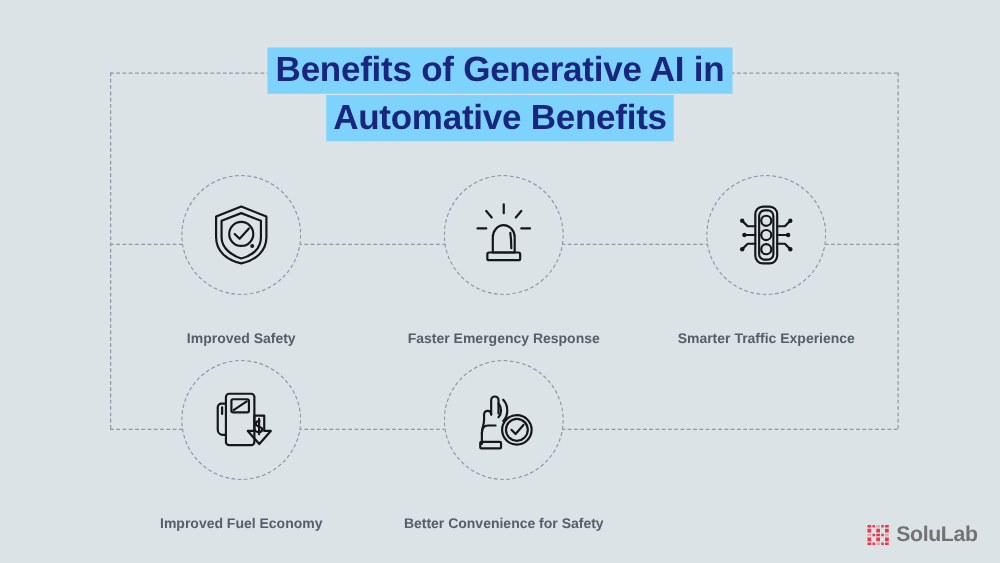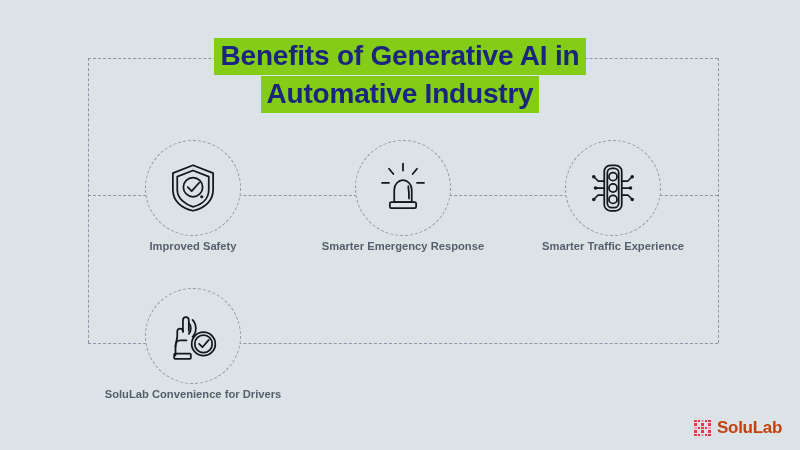--- a/index.html
+++ b/index.html
@@ -71,21 +71,21 @@
     text-align: center;
     color: #19257e;
     font-size: 28px;
     font-weight: bold;
     line-height: 1.32;
     letter-spacing: -0.2px;
     z-index: 5;
   }
   .title-line {
     display: block;
-    background: #84cc16;
+    background: #7dd3fc;
     padding: 0 6px;
   }
   .title-line-1 { display: inline-block; }
   .title-line-2 { display: inline-block; margin-top: 1px; }
 
   
   .grid {
     position: absolute;
     left: 88px;
     top: 130px;
@@ -129,21 +129,21 @@
     stroke-linecap: round;
     stroke-linejoin: round;
     vector-effect: non-scaling-stroke;
   }
   .icon-bubble svg .solid {
     fill: #14171c;
     stroke: none;
   }
 
   .cell-label {
-    margin-top: 4px;
+    margin-top: 29px;
     font-size: 11.2px;
     font-weight: bold;
     color: #555f6b;
     text-align: center;
     white-space: nowrap;
     background: #dce3e6;
     padding: 0 3px;
   }
 
   
@@ -163,39 +163,39 @@
     grid-template-columns: repeat(5, 1fr);
     grid-template-rows: repeat(5, 1fr);
     gap: 1px;
   }
   .brand-mark i { background: transparent; display: block; }
   .brand-mark i.on { background: #e8394a; }
   .brand-mark i.dim { background: #f2a0a8; }
   .brand-name {
     font-size: 17px;
     font-weight: bold;
-    color: #c2410c;
+    color: #737373;
     letter-spacing: -0.3px;
   }
 </style>
 </head>
 <body>
 
 <div id="stage">
 
   <div class="frame-edge frame-top"></div>
   <div class="frame-edge frame-left"></div>
   <div class="frame-edge frame-right"></div>
 
   <div class="rail rail-row1"></div>
   <div class="rail rail-row2"></div>
 
   <div class="title">
     <span class="title-line title-line-1">Benefits of Generative AI in</span><br>
-    <span class="title-line title-line-2">Automative Industry</span>
+    <span class="title-line title-line-2">Automative Benefits</span>
   </div>
 
   <div class="grid">
 
     <div class="cell">
       <div class="icon-bubble">
         <span>
           <svg viewBox="0 0 64 64">
             <path d="M32 6 L55 15 v19 c0 13-10 21-23 24 C19 55 9 47 9 34 V15 Z"></path>
             <path d="M32 12 L50 19 v15 c0 10.5-8 17-18 19.5 C24 51 14 44.5 14 34 V19 Z"></path>
@@ -216,21 +216,21 @@
             <path d="M16 10 l5 6"></path>
             <path d="M48 10 l-5 6"></path>
             <path d="M8 26 h8"></path>
             <path d="M56 26 h-8"></path>
             <path d="M22 48 v-14 c0-6 4.5-11 10-11 s10 5 10 11 v14 Z"></path>
             <path d="M38 30 c0.6 4 0.9 9 0.9 14"></path>
             <rect x="17" y="48" width="30" height="7" rx="1.6"></rect>
           </svg>
         </span>
       </div>
-      <div class="cell-label">Smarter Emergency Response</div>
+      <div class="cell-label">Faster Emergency Response</div>
     </div>
 
     <div class="cell">
       <div class="icon-bubble">
         <span>
           <svg viewBox="0 0 64 64">
             <rect x="22" y="6" width="20" height="52" rx="7"></rect>
             <rect x="25.5" y="9.5" width="13" height="45" rx="5"></rect>
             <circle cx="32" cy="19" r="4.6"></circle>
             <circle cx="32" cy="32" r="4.6"></circle>
@@ -246,39 +246,56 @@
             <circle class="solid" cx="10" cy="45" r="2"></circle>
             <circle class="solid" cx="54" cy="19" r="2"></circle>
             <circle class="solid" cx="52" cy="32" r="2"></circle>
             <circle class="solid" cx="54" cy="45" r="2"></circle>
           </svg>
         </span>
       </div>
       <div class="cell-label">Smarter Traffic Experience</div>
     </div>
 
+    <div class="cell">
+      <div class="icon-bubble">
+        <span>
+          <svg viewBox="0 0 64 64">
+            <rect x="18" y="8" width="26" height="47" rx="3"></rect>
+            <rect x="23" y="13" width="16" height="12" rx="1.5"></rect>
+            <path d="M25 23 l12 -8"></path>
+            <path d="M18 17 h-4 c-2 0-3.5 1.6-3.5 3.6 v20 c0 3 2 5 4.6 5 h2.9"></path>
+            <path d="M14.5 20.5 v6"></path>
+            <path d="M44 28 h9 v14 h6 l-10.5 12 L38 42 h6 Z"></path>
+            <path d="M48.6 33 c-2.2 0-3.4 1.1-3.4 2.5 c0 3 6 2.2 6 5 c0 1.6-1.4 2.6-3.3 2.6 c-1.7 0-2.9-0.7-3.4-1.8"></path>
+            <path d="M48.3 31 v14"></path>
+          </svg>
+        </span>
+      </div>
+      <div class="cell-label">Improved Fuel Economy</div>
+    </div>
 
 
     <div class="cell">
       <div class="icon-bubble">
         <span>
           <svg viewBox="0 0 64 64">
             <path d="M12 54 v-10 c0-5 2-7 2-12 v-5 c0-2 1.5-3.4 3.3-3.4 c1.8 0 3.2 1.4 3.2 3.4"></path>
             <path d="M20.5 27 v-13 c0-2 1.5-3.5 3.4-3.5 c1.9 0 3.3 1.5 3.3 3.5 v12"></path>
             <path d="M27.2 17 c1.4 1.5 2.3 3.6 2.3 6.2 c0 2.6-0.9 4.8-2.3 6.3"></path>
             <path d="M31.5 13.5 c2.3 2.4 3.7 5.8 3.7 9.7 c0 3.9-1.4 7.3-3.7 9.7"></path>
             <path d="M12 44 c0 -4 1.6 -7 5.5 -7 h7"></path>
             <rect x="10.5" y="52" width="19" height="6" rx="1"></rect>
             <circle cx="44" cy="41" r="13.5"></circle>
             <circle cx="44" cy="41" r="10"></circle>
             <path d="M39 41 l3.8 3.8 L50 36.5"></path>
           </svg>
         </span>
       </div>
-      <div class="cell-label">SoluLab Convenience for Drivers</div>
+      <div class="cell-label">Better Convenience for Safety</div>
     </div>
 
   </div>
 
   <div class="brand">
     <span class="brand-mark">
       <i class="on"></i>
         <i class="on"></i>
         <i class="dim"></i>
         <i class="on"></i>

